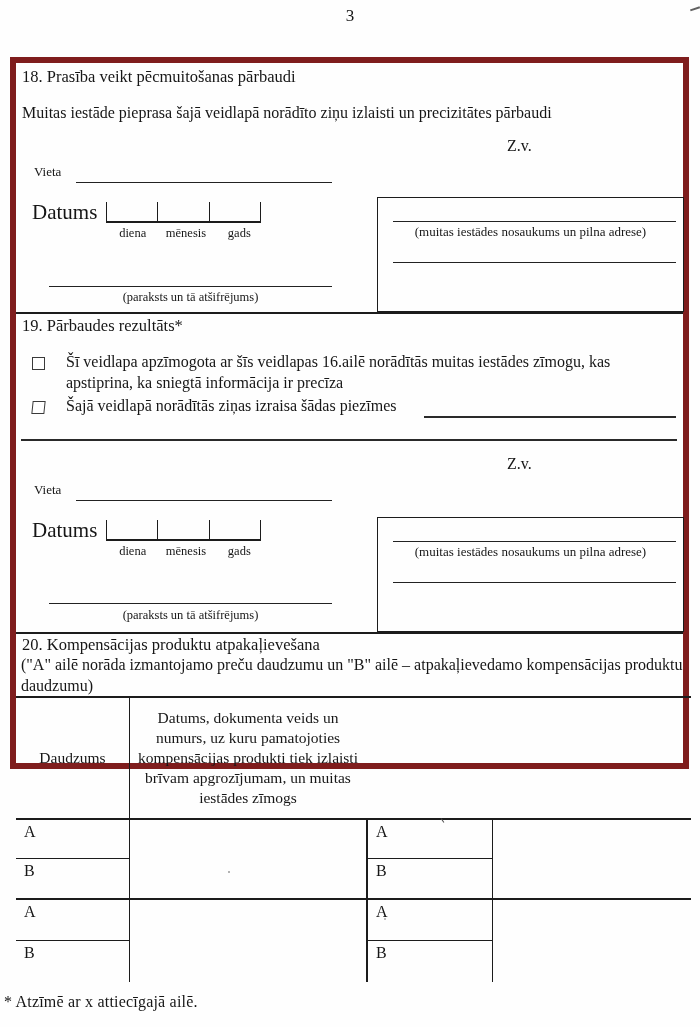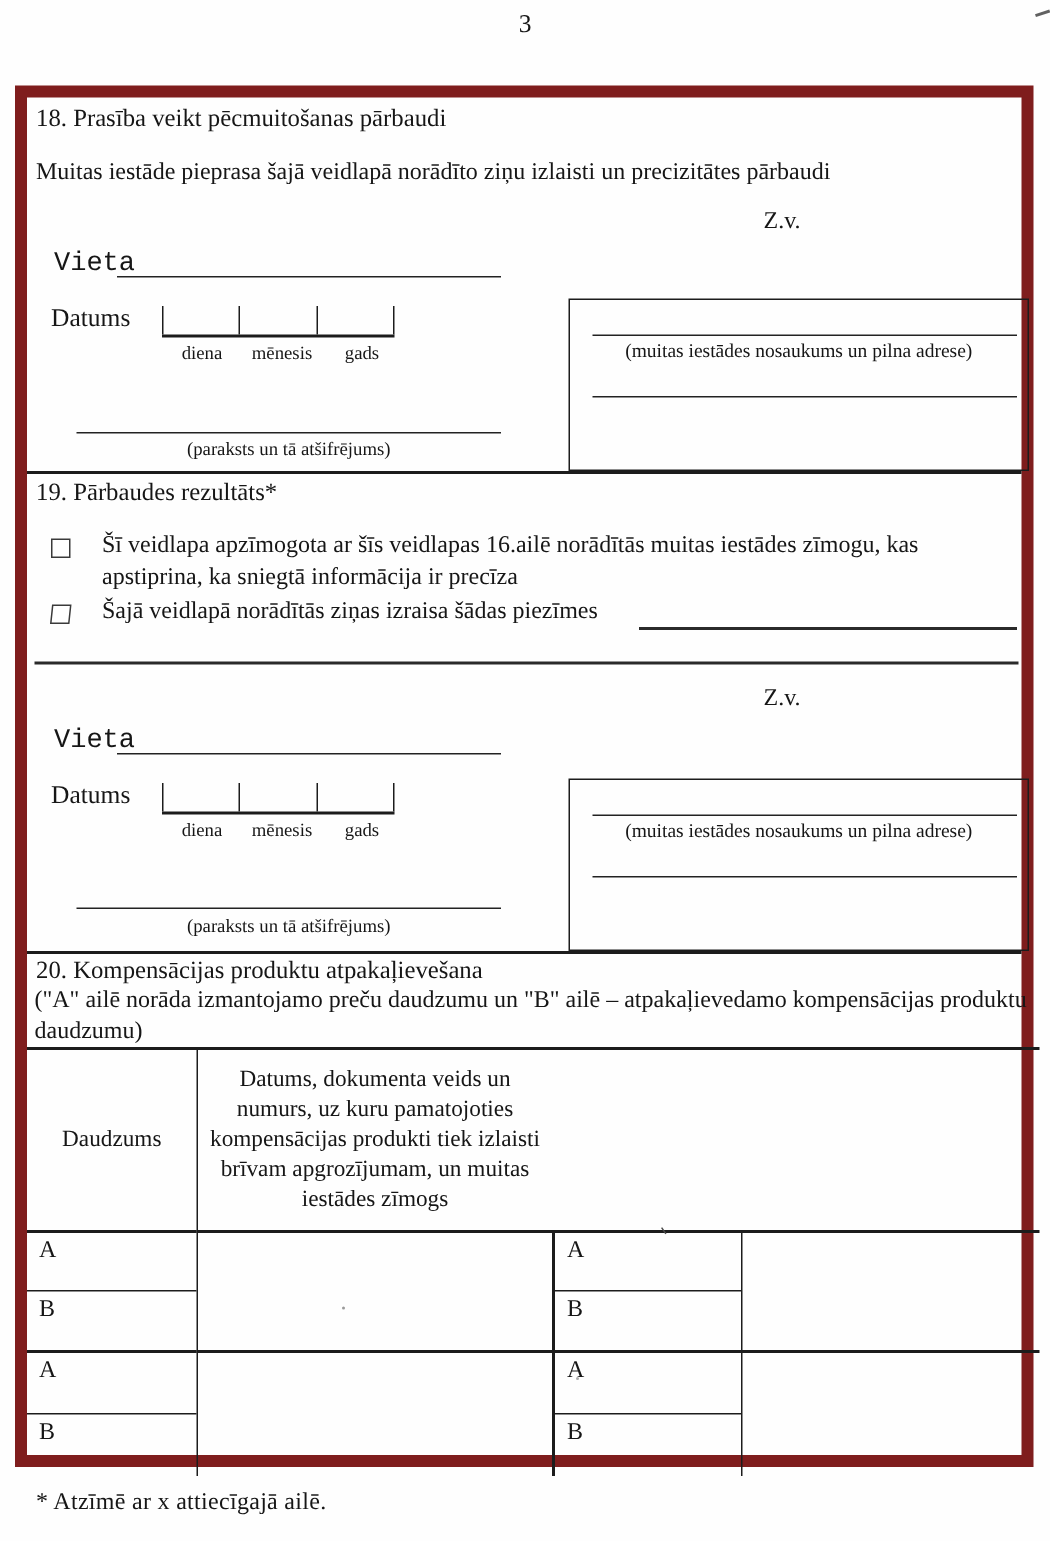--- a/index.html
+++ b/index.html
@@ -6,36 +6,36 @@
   body{
     width:700px;height:1027px;position:relative;overflow:hidden;
     background:#fefefe;color:#161616;
     font-family:"Liberation Serif","DejaVu Serif",serif;
     font-size:16px;
   }
   .abs{position:absolute;}
   
   .page-number{top:6px;left:0;right:0;text-align:center;font-size:17px;}
   .corner-artifact{top:1px;right:1px;width:10px;height:7px;border-bottom:2px solid #3a3a3a;transform:rotate(-18deg);opacity:.8;}
-  .footnote{left:24px;top:993px;font-size:16px;letter-spacing:.2px;text-align:center;}
+  .footnote{left:4px;top:993px;font-size:16px;letter-spacing:.2px;text-align:center;}
 
   
-  .outer-box{left:10px;top:57px;width:679px;height:921px;border:8px solid #7f1d1d;box-sizing:border-box;}
+  .outer-box{left:10px;top:57px;width:679px;height:712px;border:6px solid #7f1d1d;box-sizing:border-box;}
   .sec{position:absolute;left:0;right:0;}
   .sec18{top:0;height:249px;border-bottom:2px solid #1c1c1c;}
   .sec19{top:249px;height:320px;border-bottom:2px solid #1c1c1c;}
   .sec20{top:569px;height:348px;}
   .sec-title{left:6px;top:4px;font-size:16.5px;}
   .sec18-body{left:6px;top:41px;font-size:16px;}
 
   
   .zv{left:491px;font-size:16px;}
-  .vieta-label{left:18px;font-size:18px;font-family:Liberation Mono, monospace;}
+  .vieta-label{left:18px;font-size:13px;}
   .vieta-line{left:60px;width:256px;height:0;border-bottom:1.7px solid #222;}
-  .datums-label{left:16px;font-size:17px;}
+  .datums-label{left:16px;font-size:21px;}
   .comb{left:90px;width:155px;height:21px;display:flex;border-bottom:2px solid #1c1c1c;box-sizing:border-box;}
   .comb-cell{flex:1;border-left:1.6px solid #1c1c1c;}
   .comb-cell:last-child{border-right:1.6px solid #1c1c1c;}
   .comb-labels{left:90px;width:160px;display:flex;font-size:12.5px;}
   .comb-labels span{flex:1;text-align:center;}
   .sig-line{left:33px;width:283px;height:0;border-bottom:1.7px solid #222;}
   .sig-caption{left:33px;width:283px;text-align:center;font-size:12.5px;}
   .office-box{left:361px;width:307px;height:115px;border:1.7px solid #1c1c1c;box-sizing:border-box;}
   .office-line{position:absolute;left:15px;right:7px;height:0;border-bottom:1.6px solid #222;}
   .office-line-1{top:23px;}

